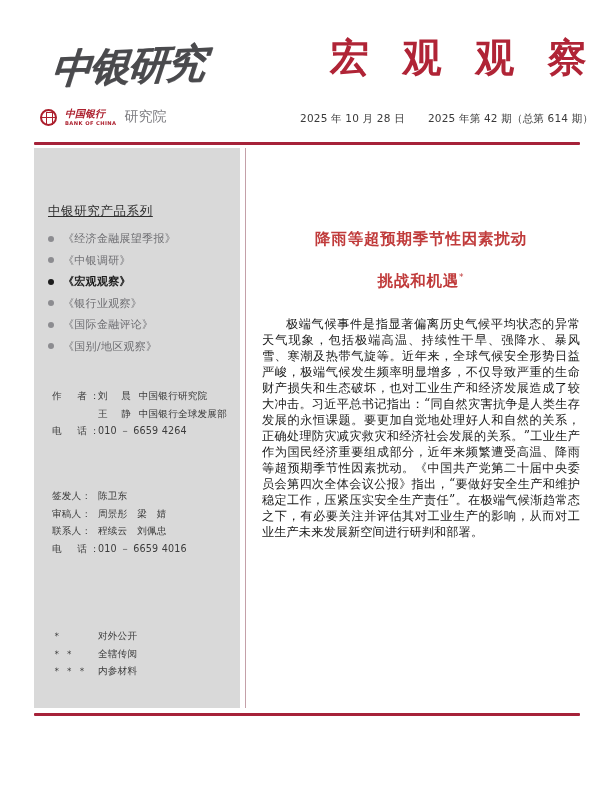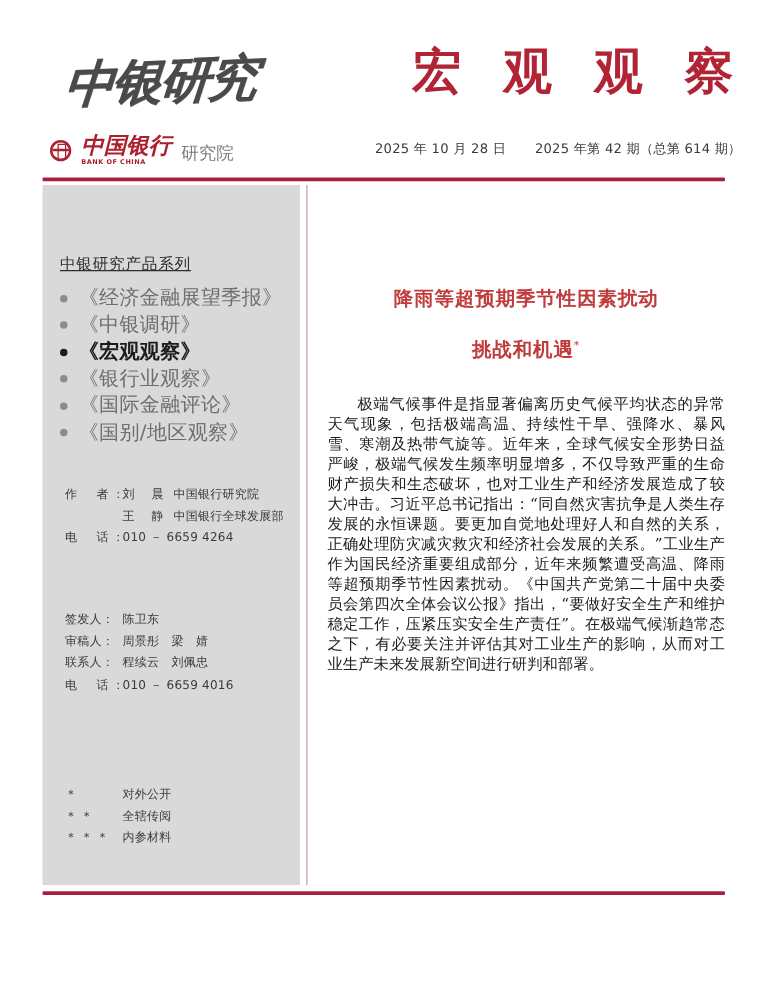--- a/index.html
+++ b/index.html
@@ -78,21 +78,21 @@
     content: "";
     position: absolute;
     left: 0px; top: 5.5px;
     width: 13px; height: 1.7px;
     background: #ac1f2d;
   }
   .boc-names { display: flex; flex-direction: column; line-height: 1; }
   .boc-cn {
     color: #ac1f2d;
     font-family: "DejaVu Serif", "Liberation Serif", serif;
-    font-size: 18px;
+    font-size: 10px;
     font-weight: 700;
     font-style: italic;
     letter-spacing: 0px;
     white-space: nowrap;
   }
   .boc-en {
     color: #ac1f2d;
     font-size: 5.2px;
     font-weight: 700;
     letter-spacing: 0.4px;
@@ -159,21 +159,21 @@
     position: absolute;
     left: 48px; top: 228px;
     width: 185px;
     list-style: none;
   }
   .series-item {
     display: flex;
     align-items: center;
     height: 21.5px;
     color: #6e6e72;
-    font-size: 16px;
+    font-size: 11px;
     letter-spacing: 0.3px;
     white-space: nowrap;
   }
   .series-item .bullet {
     width: 6px; height: 6px;
     border-radius: 50%;
     background: #8c8c90;
     margin-right: 9px;
     flex: none;
   }

